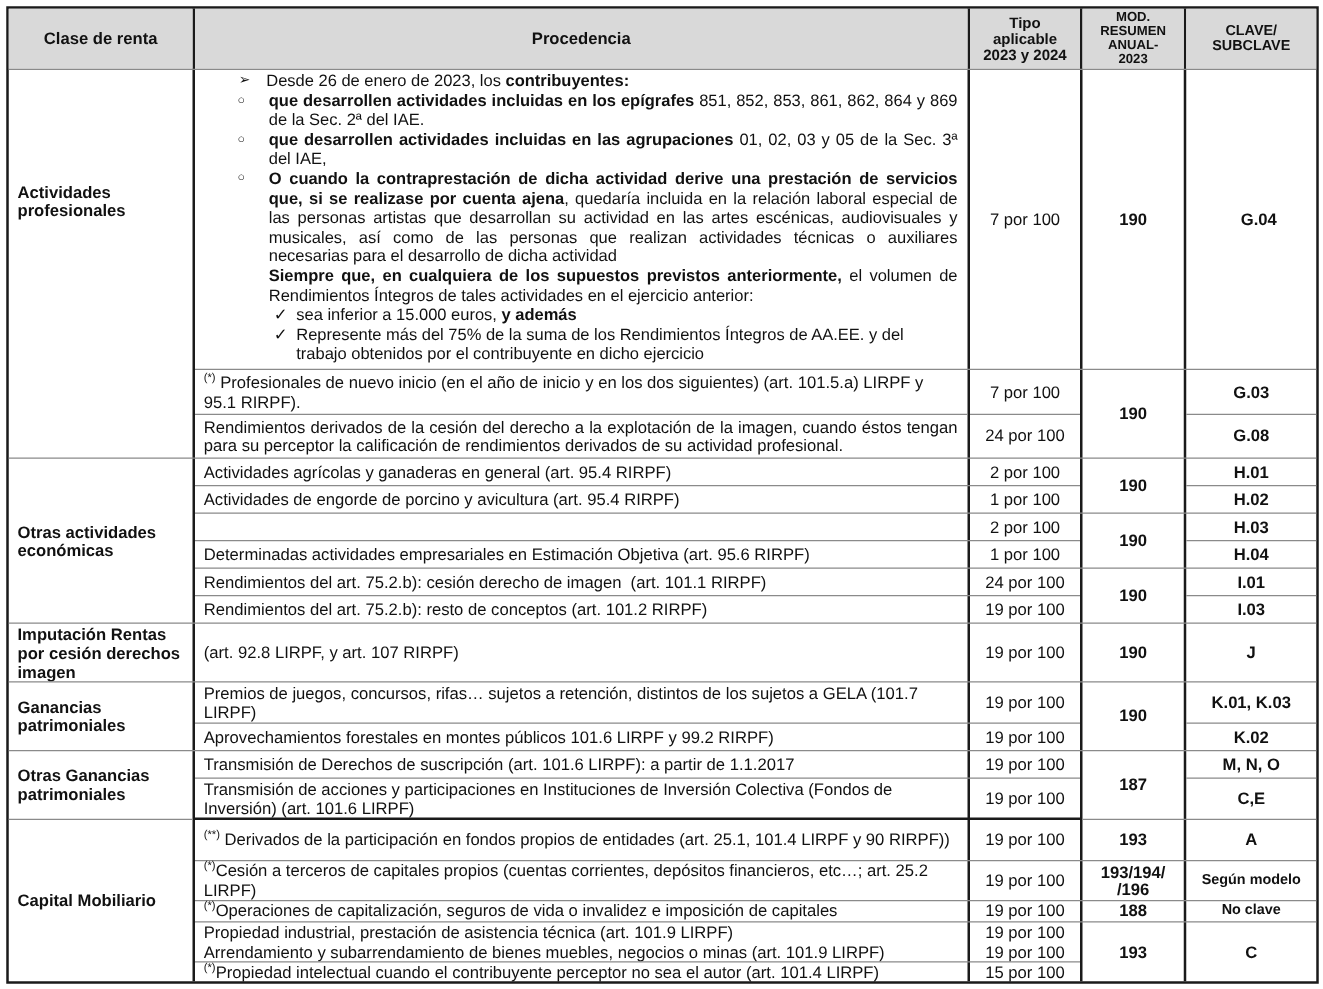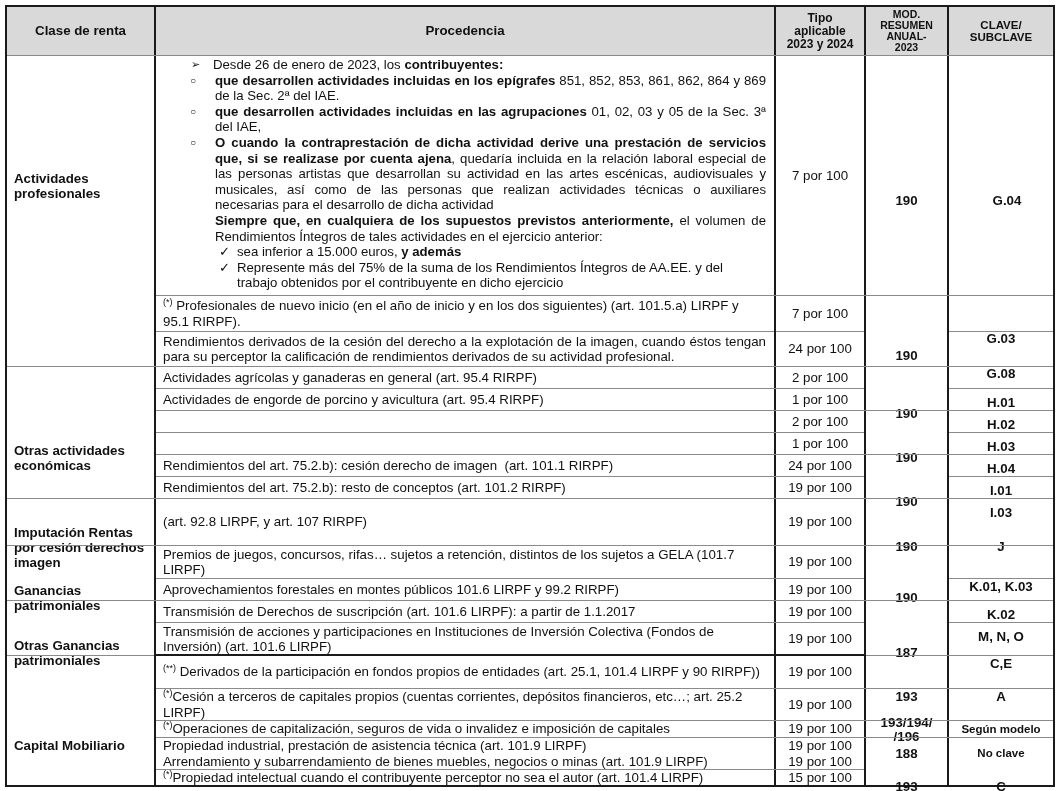--- a/index.html
+++ b/index.html
@@ -5,21 +5,21 @@
   html, body { margin:0; padding:0; background:#ffffff; }
   body { width:1058px; height:791px; position:relative; overflow:hidden;
          font-family:"Liberation Sans", sans-serif; color:#111; font-size:13.3px; }
   .tbl { position:absolute; left:5px; top:5px; width:1050px; height:782px;
          border:2px solid #1a1a1a; box-sizing:border-box; }
   .cell { position:absolute; box-sizing:border-box; display:flex; align-items:center;
           line-height:15.5px; }
   .hdr { background:#d9d9d9; font-weight:bold; justify-content:center; text-align:center; }
   .hdr.small { font-size:11.5px; line-height:12.5px; }
   .center { justify-content:center; text-align:center; }
-  .bold { font-weight:bold;margin-top:25px; }
+  .bold { font-weight:bold; }
   .left { justify-content:flex-start; padding-left:7px; }
   .proc { padding-left:7px; padding-right:8px; }
   .vline { position:absolute; top:0; bottom:0; width:2px; background:#1a1a1a; }
   .hline { position:absolute; height:1px; background:#8a8a8a; }
   .hline.dark { height:2px; background:#1a1a1a; }
   .block { display:block; }
   .sup { font-size:9px; vertical-align:super; line-height:0; }
   .b { font-weight:bold; }
   .just { text-align:justify; }
   .li2 { position:relative; padding-left:52px; }
@@ -161,20 +161,23 @@
 
   <div class="cell center" style="left:769px;top:404px;width:88px;height:21px;">
       <span>2 por 100</span>
     </div>
   <div class="cell center bold" style="left:942px;top:404px;width:104px;height:21px;">
       <span>H.03</span>
     </div>
   <div class="hline" style="left:149px;width:708px;top:425px;"></div>
   <div class="hline" style="left:942px;width:104px;top:425px;"></div>
 
+  <div class="cell proc" style="left:149px;top:426px;width:618px;height:21px;">
+      <span>Determinadas actividades empresariales en Estimación Objetiva (art. 95.6 RIRPF)</span>
+    </div>
   <div class="cell center" style="left:769px;top:426px;width:88px;height:21px;">
       <span>1 por 100</span>
     </div>
   <div class="cell center bold" style="left:942px;top:426px;width:104px;height:21px;">
       <span>H.04</span>
     </div>
   <div class="cell center bold" style="left:859px;top:404px;width:81px;height:43px;">
       <span>190</span>
     </div>
   <div class="hline" style="left:149px;right:0;top:447px;"></div>

